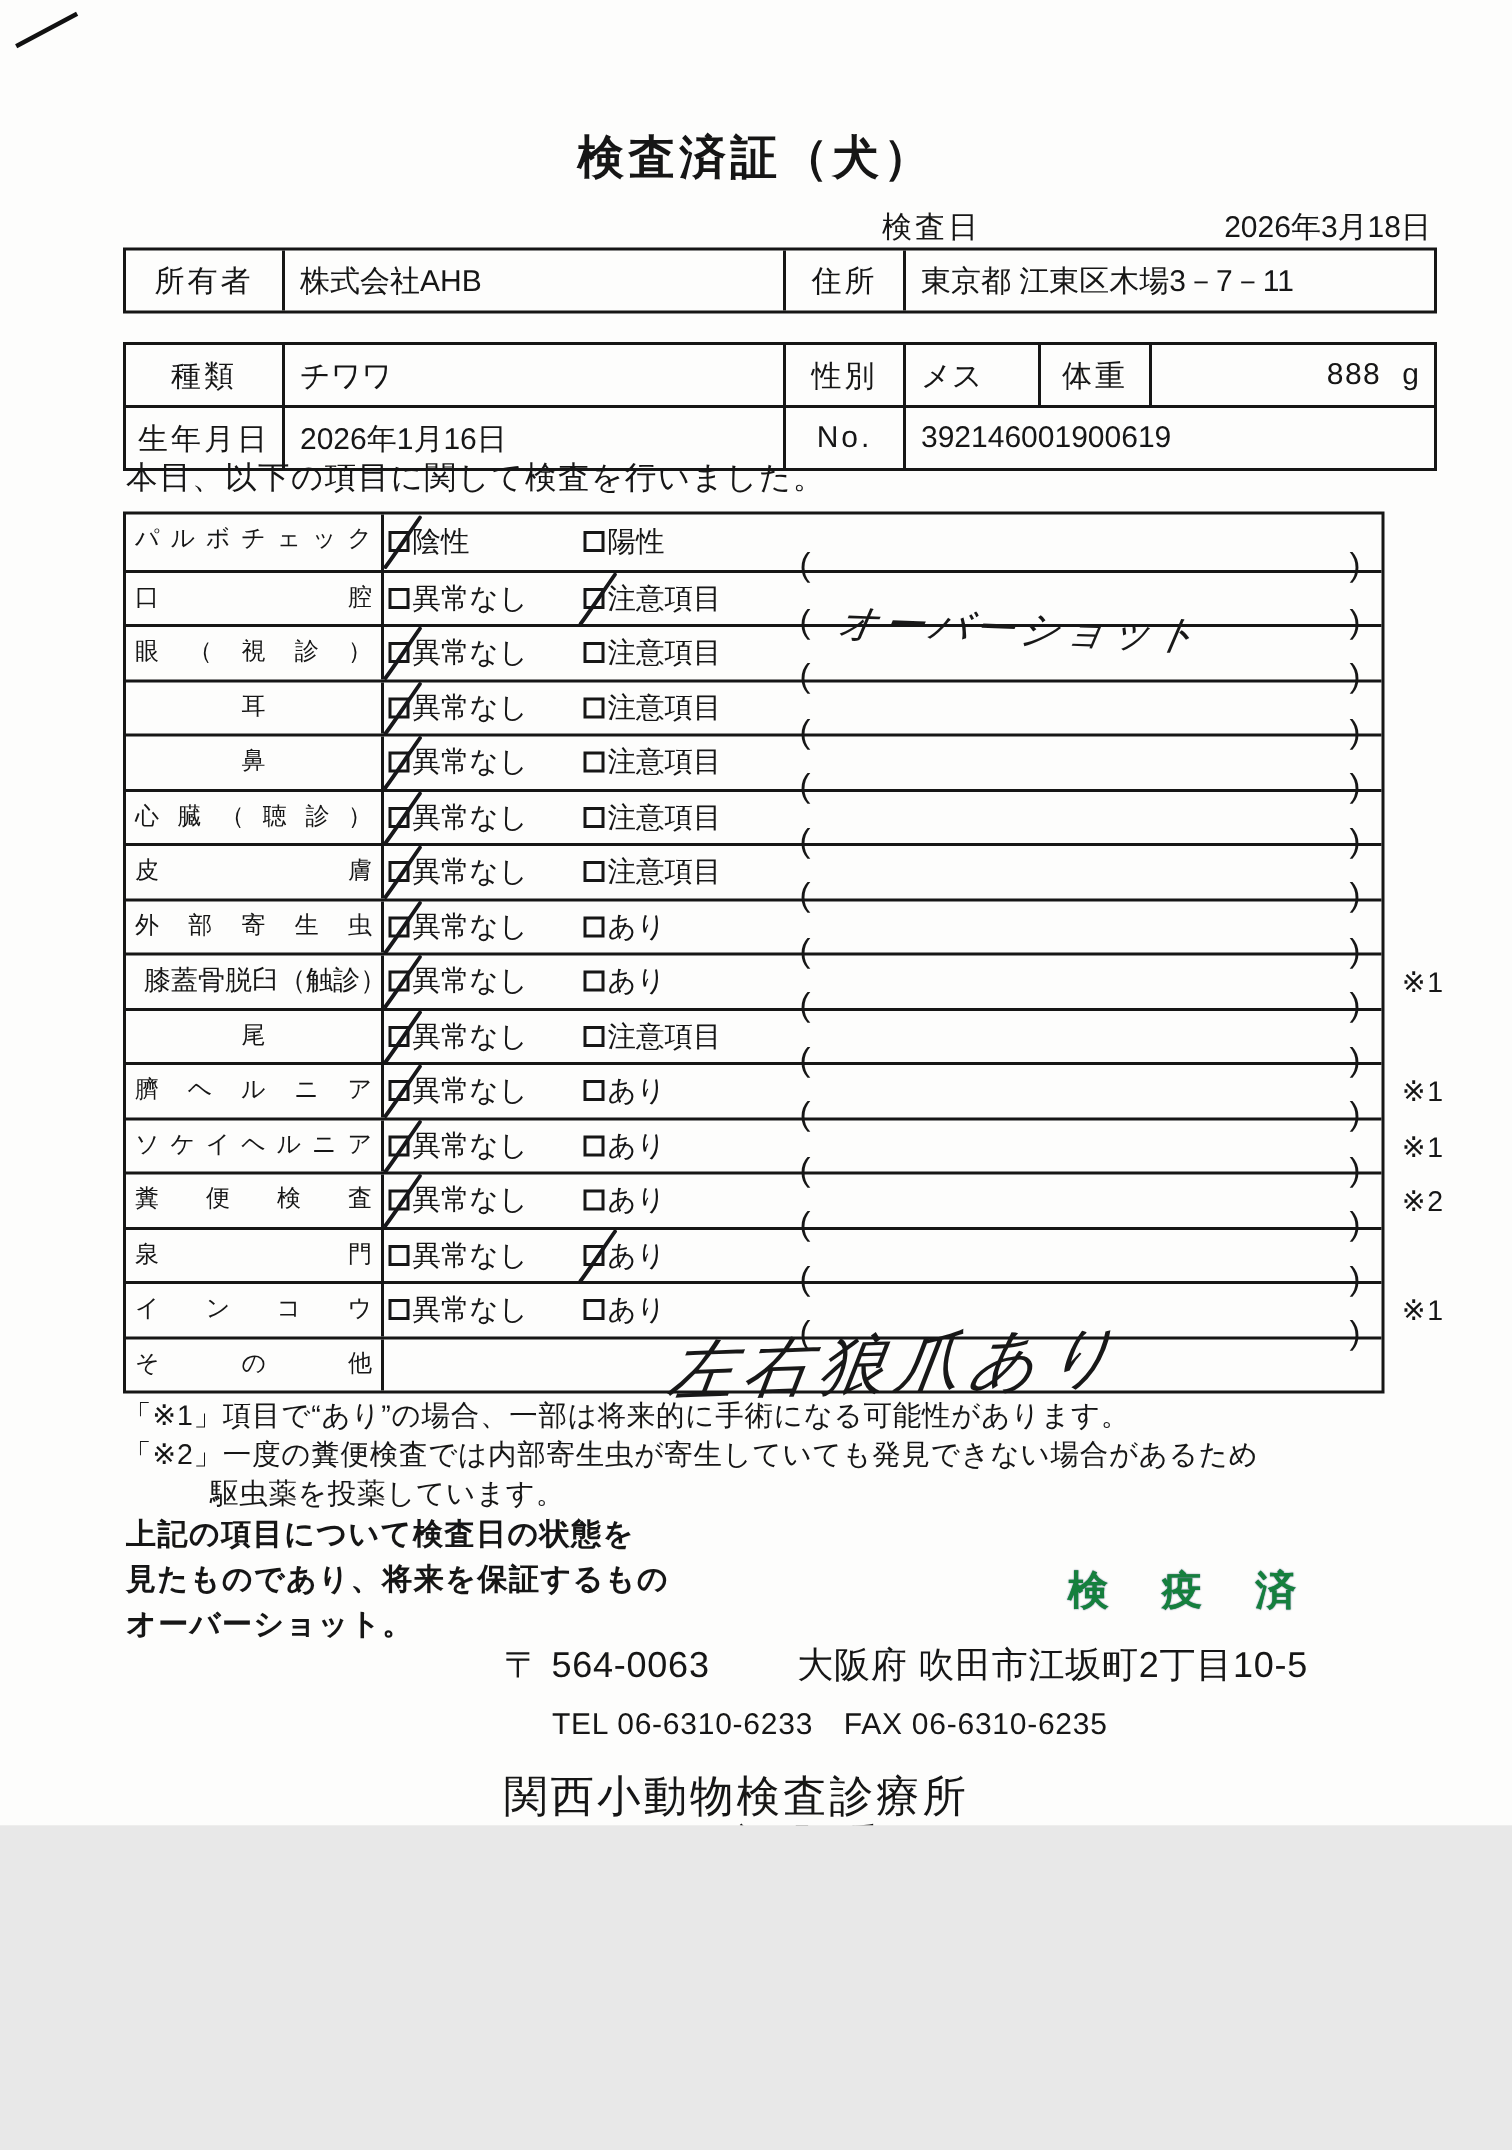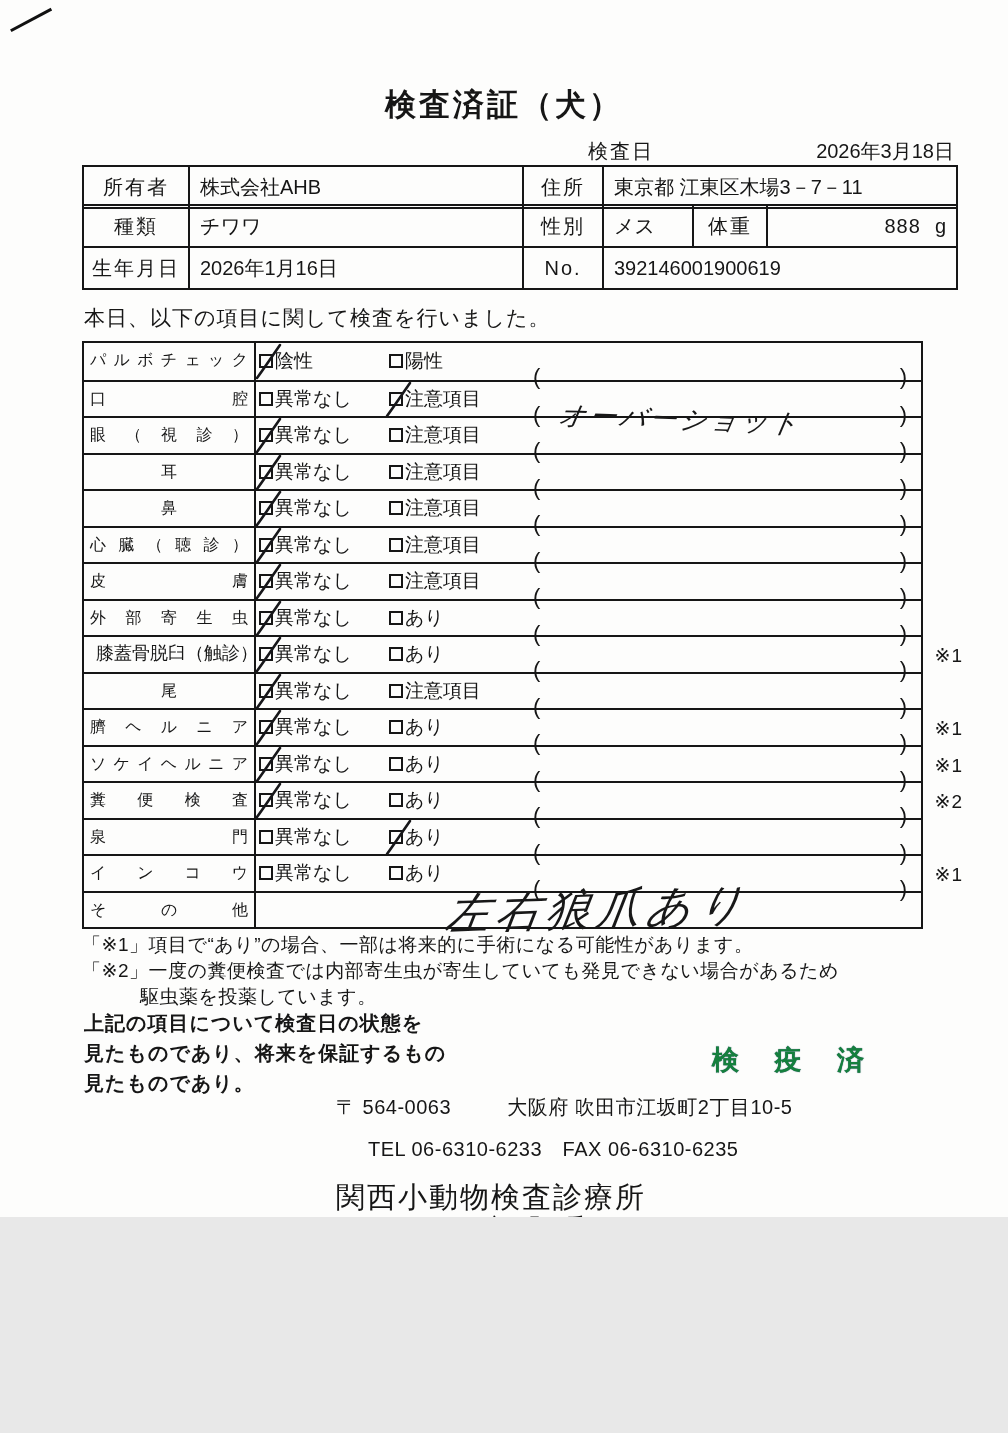--- a/index.html
+++ b/index.html
@@ -27,21 +27,21 @@
   .trow + .trow{border-top:2px solid #161616;}
   .cell{
     box-sizing:border-box;display:flex;align-items:center;
     font-size:20px;padding:0 10px;height:40px;overflow:visible;white-space:nowrap;
   }
   .cell + .cell{border-left:2px solid #161616;}
   .cell.lab{justify-content:center;letter-spacing:2px;padding:0 4px;}
   .cell.num{justify-content:flex-end;letter-spacing:1px;}
   .unit{margin-left:14px;letter-spacing:0;}
   .tbl-owner{top:165px;}
-  .tbl-pet{top:204px;}
+  .tbl-pet{top:228px;}
   .owner-cols{grid-template-columns:104px 334px 80px 1fr;}
   .pet-cols-1{grid-template-columns:104px 334px 80px 90px 74px 1fr;}
   .pet-cols-2{grid-template-columns:104px 334px 80px 1fr;}
 
   .intro{position:absolute;left:84px;top:304px;font-size:21px;letter-spacing:1px;}
 
   .chk-table{position:absolute;left:82px;top:341px;width:841px;border:2px solid #161616;box-sizing:border-box;}
   .chk-row{position:relative;display:flex;height:36.5px;box-sizing:border-box;}
   .chk-row + .chk-row{border-top:2px solid #161616;}
   .chk-label{
@@ -80,21 +80,21 @@
 
   .notes{position:absolute;left:82px;top:932px;font-size:19px;line-height:26px;letter-spacing:0.5px;}
   .note-indent{padding-left:58px;}
 
   .disclaimer{position:absolute;left:84px;top:1008px;font-size:20px;font-weight:600;line-height:30px;letter-spacing:1px;}
   .stamp{
     position:absolute;left:712px;top:1042px;
     font-size:27px;font-weight:600;letter-spacing:14px;color:#15803d;
     text-shadow:0 0 1px #2a4a66;
   }
-  .addr{position:absolute;left:336px;top:1094px;font-size:20px;letter-spacing:0.5px;}
+  .addr{position:absolute;left:336px;top:1094px;font-size:24px;letter-spacing:0.5px;}
   .addr .gap{display:inline-block;width:44px;}
   .tel{position:absolute;left:368px;top:1136px;font-size:20px;letter-spacing:0.5px;}
   .clinic{position:absolute;left:336px;top:1178px;font-size:29px;letter-spacing:2px;}
   .vet{position:absolute;left:466px;top:1212px;font-size:21px;letter-spacing:2px;}
   .docnum{position:absolute;right:78px;top:1244px;font-size:21px;letter-spacing:1px;}
 </style>
 </head>
 <body>
 
 <div class="page">
@@ -492,21 +492,21 @@
 
   <div class="notes">
     <div>「※1」項目で“あり”の場合、一部は将来的に手術になる可能性があります。</div>
     <div>「※2」一度の糞便検査では内部寄生虫が寄生していても発見できない場合があるため</div>
     <div class="note-indent">駆虫薬を投薬しています。</div>
   </div>
 
   <div class="disclaimer">
     <div>上記の項目について検査日の状態を</div>
     <div>見たものであり、将来を保証するもの</div>
-    <div>見たものであり。</div>
+    <div>オーバーショット。</div>
   </div>
 
   <div class="stamp">検 疫 済</div>
 
   <div class="addr">
     <span>〒</span>
     <span>564-0063</span>
     <span class="gap"></span>
     <span>大阪府 吹田市江坂町2丁目10-5</span>
   </div>

